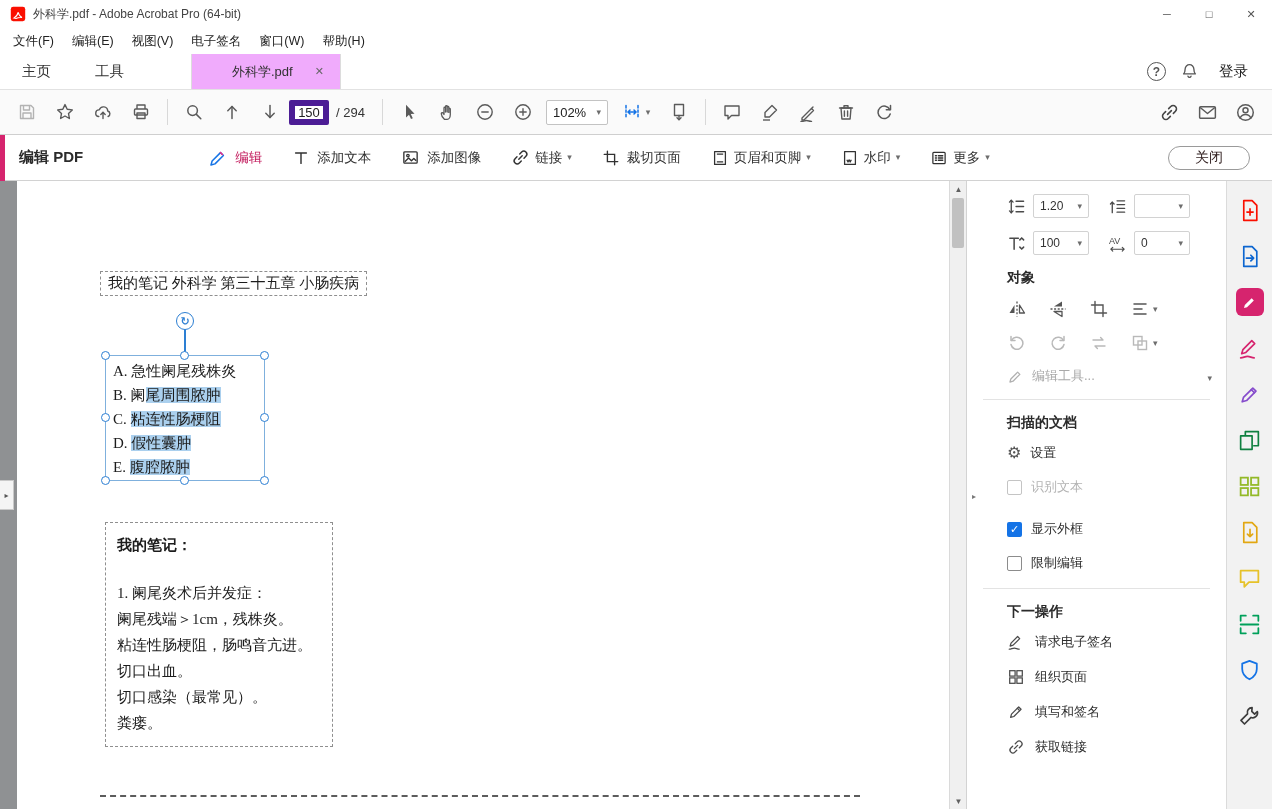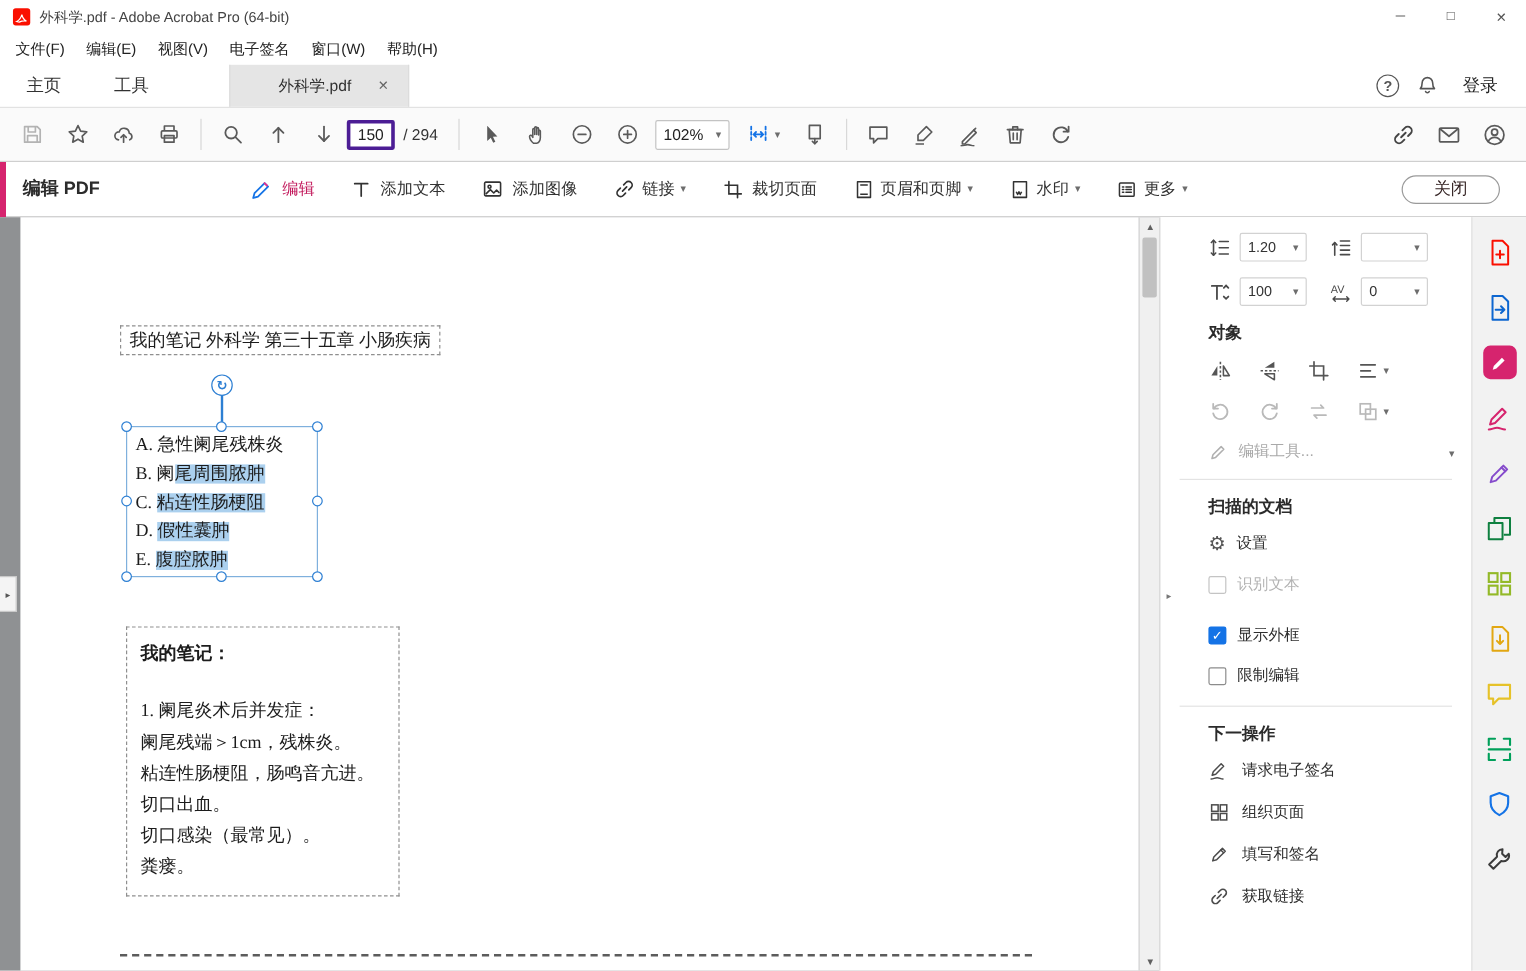--- a/index.html
+++ b/index.html
@@ -14,32 +14,32 @@
   .win-controls { margin-left:auto; display:flex; height:28px; }
   .win-btn { width:42px; height:28px; display:flex; align-items:center; justify-content:center; font-size:11px; color:#555; cursor:default; }
 
   
   .menubar { height:26px; display:flex; align-items:center; padding:0 4px; background:#fff; }
   .menu-item { padding:3px 9px; font-size:12.5px; color:#222; }
 
   
   .tabbar { height:36px; display:flex; align-items:stretch; background:#fff; border-bottom:1px solid #e2e2e2; }
   .nav-tab { display:flex; align-items:center; padding:0 22px; font-size:14.5px; color:#323232; }
-  .doc-tab { display:flex; align-items:center; gap:22px; padding:0 16px 0 40px; border-left:1px solid #dcdcdc; border-right:1px solid #dcdcdc; background:#e5e5e5; font-size:13px; min-width:150px; margin-left:45px; }
+  .doc-tab { display:flex; align-items:center; gap:22px; padding:0 16px 0 40px; border-left:1px solid #dcdcdc; border-right:1px solid #dcdcdc; background:#f0abfc; font-size:13px; min-width:150px; margin-left:45px; }
   .doc-tab .close-x { font-size:11px; color:#666; }
   .tab-right { margin-left:auto; display:flex; align-items:center; gap:14px; padding-right:18px; }
   .help-circle { width:19px; height:19px; border:1.4px solid #555; border-radius:50%; display:flex; align-items:center; justify-content:center; font-size:12px; color:#555; font-weight:bold; }
   .signin { font-size:14.5px; color:#222; padding:0 6px; }
 
   
   .toolbar { height:45px; background:#fafafa; border-bottom:1px solid #cfcfcf; display:flex; align-items:center; padding:0 8px; }
   .tbtn { width:38px; height:34px; display:flex; align-items:center; justify-content:center; border-radius:3px; color:#5a5a5a; flex:none; }
   .tbtn svg { display:block; }
   .tsep { width:1px; height:26px; background:#d8d8d8; margin:0 7px; flex:none; }
-  .pagebox { width:40px; height:25px; border:3px solid #4c1d95; background:#fff; text-align:center; font-size:13px; color:#222; border-radius:2px; font-family:"Liberation Sans",sans-serif; }
+  .pagebox { width:40px; height:25px; border:6px solid #4c1d95; background:#fff; text-align:center; font-size:13px; color:#222; border-radius:2px; font-family:"Liberation Sans",sans-serif; }
   .pagecount { font-size:13px; color:#333; margin:0 10px 0 7px; white-space:nowrap; }
   .zoomsel { min-width:62px; height:25px; border:1px solid #c3c3c3; background:#fff; border-radius:2px; display:flex; align-items:center; justify-content:space-between; padding:0 6px; font-size:13px; color:#222; margin:0 4px; }
   .caret::after { content:"▾"; font-size:9px; color:#6d6d6d; line-height:1; }
   .tb-right { margin-left:auto; display:flex; align-items:center; }
 
   
   .editbar { position:relative; height:46px; background:#fff; border-bottom:1px solid #d2d2d2; display:flex; align-items:center; }
   .editbar-accent { position:absolute; left:0; top:0; width:5px; height:46px; }
   .editbar-title { font-size:15px; font-weight:bold; color:#2b2b2b; margin-left:19px; white-space:nowrap; }
   .edit-tools { display:flex; align-items:center; gap:30px; margin-left:125px; }

